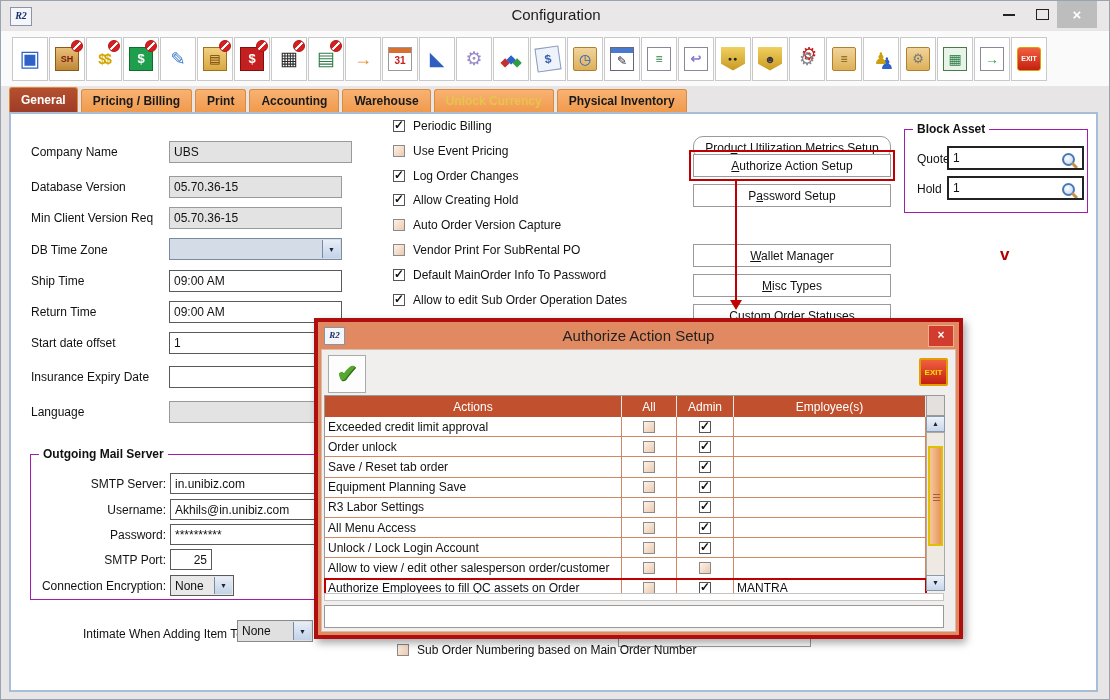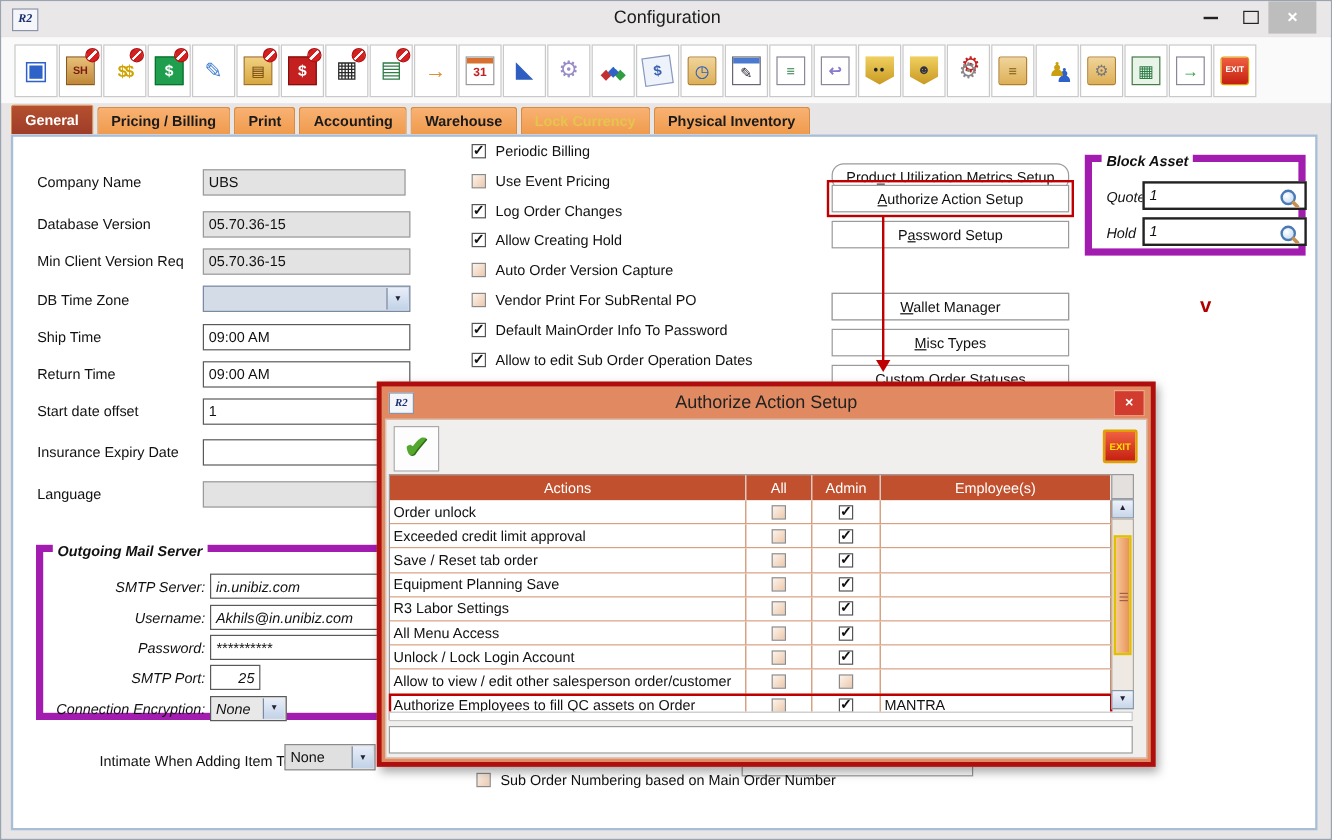--- a/index.html
+++ b/index.html
@@ -78,21 +78,21 @@
   .fld{position:absolute;height:22px;border:1px solid #5a5a5a;background:#fff;font-size:12px;
     padding:3px 4px;box-sizing:border-box;white-space:nowrap;overflow:hidden;}
   .fld.ro{background:#e3e3e3;border-color:#9a9a9a;}
   .combo-arrow{position:absolute;top:1px;right:1px;bottom:1px;width:17px;
     background:linear-gradient(#e8eef8,#c2d2e8);border-left:1px solid #7a8aa0;
     display:flex;align-items:center;justify-content:center;font-size:7px;color:#223;}
   .mag{position:absolute;right:7px;top:4px;width:9px;height:9px;border:2px solid #4a7ab5;
     border-radius:50%;background:radial-gradient(circle at 35% 35%,#fff,#bcd6f0);}
   .mag::after{content:"";position:absolute;width:7px;height:3px;background:#c89050;
     transform:rotate(45deg);right:-5px;bottom:-3px;}
-  .grp{position:absolute;border:6px solid #a21caf;box-sizing:border-box;font-style:italic;}
+  .grp{position:absolute;border:1px solid #a21caf;box-sizing:border-box;}
   .grp-title{position:absolute;top:-8px;left:8px;background:#fff;padding:0 4px;font-weight:bold;}
   .cb{position:absolute;width:12px;height:12px;border:1px solid #8a8a8a;box-sizing:border-box;
     background:linear-gradient(135deg,#fdf3ea,#ecc9ae);}
   .cb.on{background:#fff;border-color:#555;}
   .cb.on::after{content:"✓";position:absolute;left:0px;top:-3px;font-size:12px;font-weight:bold;color:#111;}
   .setup-btn{position:absolute;width:198px;height:23px;background:#fff;border:1px solid #9a9a9a;
     text-align:center;line-height:22px;font-size:12px;cursor:default;box-sizing:border-box;}
   .hl-red{position:absolute;border:2px solid #c00000;box-sizing:border-box;pointer-events:none;}
   .annot-arrow{position:absolute;left:724px;top:66px;width:2px;height:127px;background:#c00000;z-index:5;}
   .annot-arrow::after{content:"";position:absolute;left:-5px;bottom:-9px;border:6px solid transparent;
@@ -256,28 +256,28 @@
         <span class="glyph i-exit-icon">EXIT</span>
       </div>
     </div>
 
   <div class="tabs" id="tabs">
       <div class="tab active">General</div>
       <div class="tab">Pricing / Billing</div>
       <div class="tab">Print</div>
       <div class="tab">Accounting</div>
       <div class="tab">Warehouse</div>
-      <div class="tab disabled">Lock Currency</div>
+      <div class="tab disabled">Unlock Currency</div>
       <div class="tab">Physical Inventory</div>
     </div>
 
   <div class="content">
 
     <div class="lbl" style="left:20px;top:31px;">Company Name</div>
-    <div class="fld ro" style="left:158px;top:27px;width:169px;">UBS</div>
+    <div class="fld ro" style="left:158px;top:27px;width:183px;">UBS</div>
 
     <div class="lbl" style="left:20px;top:66px;">Database Version</div>
     <div class="fld ro" style="left:158px;top:62px;width:173px;">05.70.36-15</div>
 
     <div class="lbl" style="left:20px;top:97px;">Min Client Version Req</div>
     <div class="fld ro" style="left:158px;top:93px;width:173px;">05.70.36-15</div>
 
     <div class="lbl" style="left:20px;top:129px;">DB Time Zone</div>
     <div class="fld" style="left:158px;top:124px;width:173px;background:#d4dce8;border-color:#7a8aa0;">
       <span></span>
@@ -392,31 +392,31 @@
 
       <div class="tblwrap">
         <div class="thead" id="dlg-thead">
             <div>Actions</div>
             <div>All</div>
             <div>Admin</div>
             <div>Employee(s)</div>
           </div>
         <div id="dlg-tbody">
             <div class="trow">
+              <div>Exceeded credit limit approval</div>
+              <div class="c">
+                <span class="tcb"></span>
+              </div>
+              <div class="c">
+                <span class="tcb on"></span>
+              </div>
+              <div></div>
+            </div>
+            <div class="trow">
               <div>Order unlock</div>
-              <div class="c">
-                <span class="tcb"></span>
-              </div>
-              <div class="c">
-                <span class="tcb on"></span>
-              </div>
-              <div></div>
-            </div>
-            <div class="trow">
-              <div>Exceeded credit limit approval</div>
               <div class="c">
                 <span class="tcb"></span>
               </div>
               <div class="c">
                 <span class="tcb on"></span>
               </div>
               <div></div>
             </div>
             <div class="trow">
               <div>Save / Reset tab order</div>

